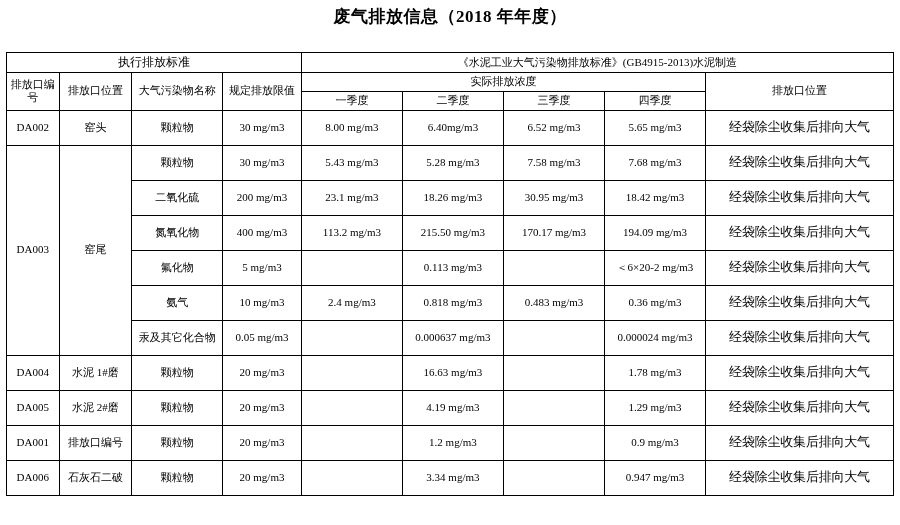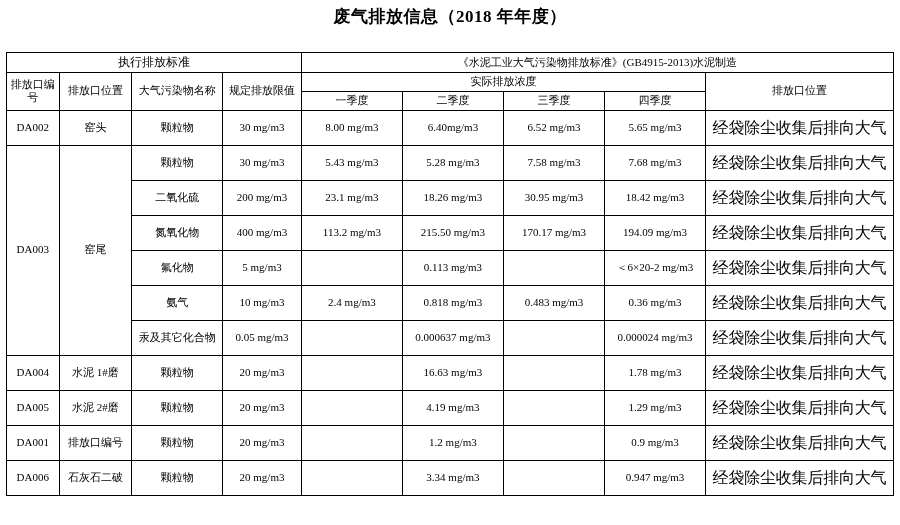--- a/index.html
+++ b/index.html
@@ -61,21 +61,21 @@
   .col-pol    { width: 90px; }
   .col-limit  { width: 78px; }
   .col-q      { width: 100px; }
   .col-way    { width: 186px; }
   .num {
     font-family: "Liberation Serif", "DejaVu Serif", serif;
     font-size: 11px;
     white-space: nowrap;
   }
   .way {
-    font-size: 16px;
+    font-size: 13px;
     letter-spacing: -0.2px;
   }
   .row-cell { height: 30px; }
 </style>
 </head>
 <body>
 
 <div class="page">
 
   <div class="doc-title">废气排放信息（2018 年年度）</div>

